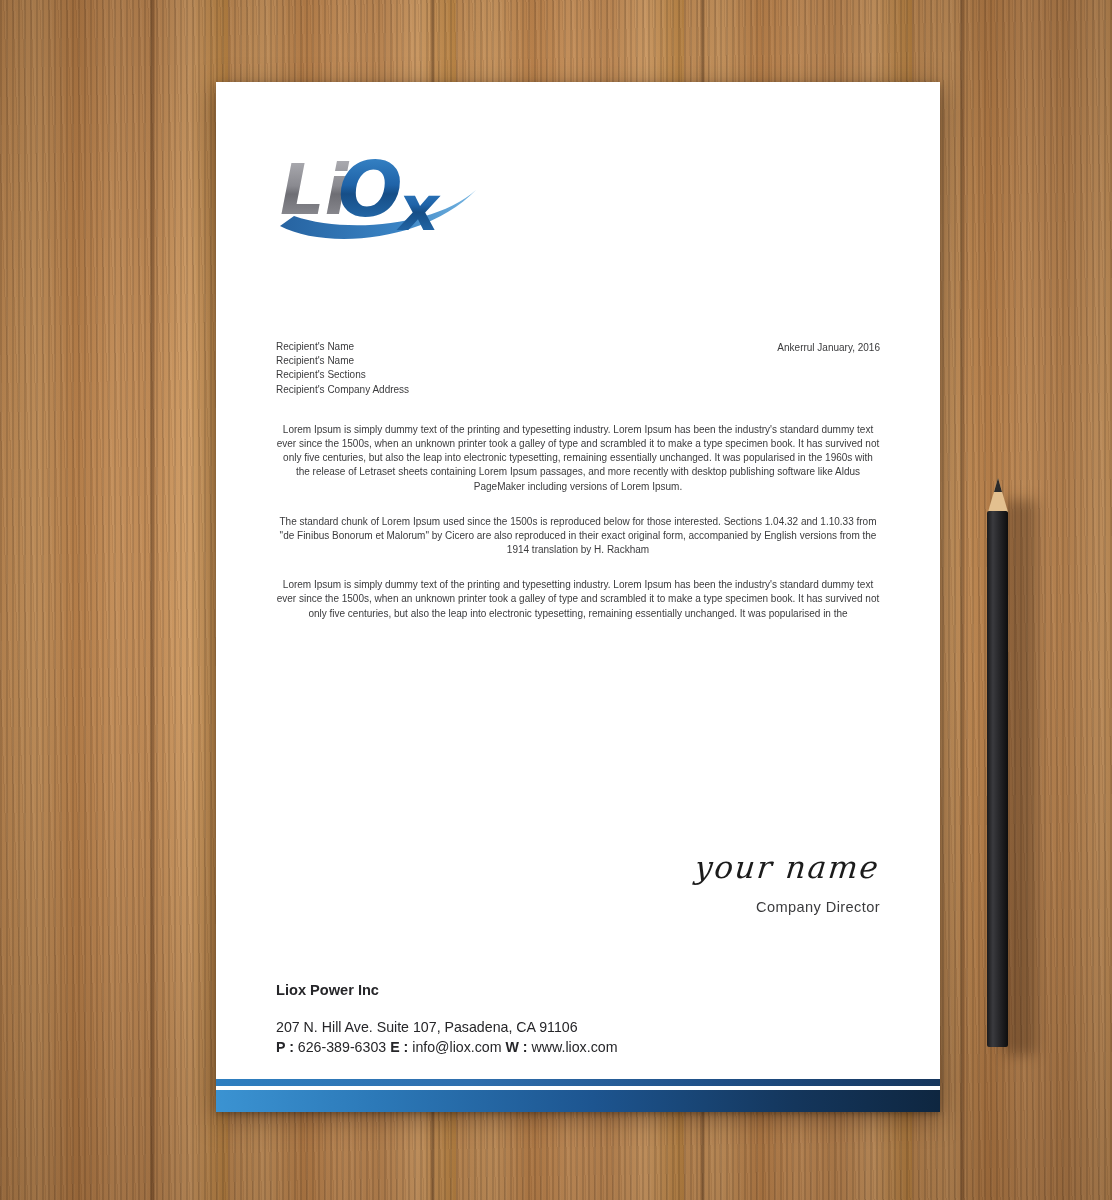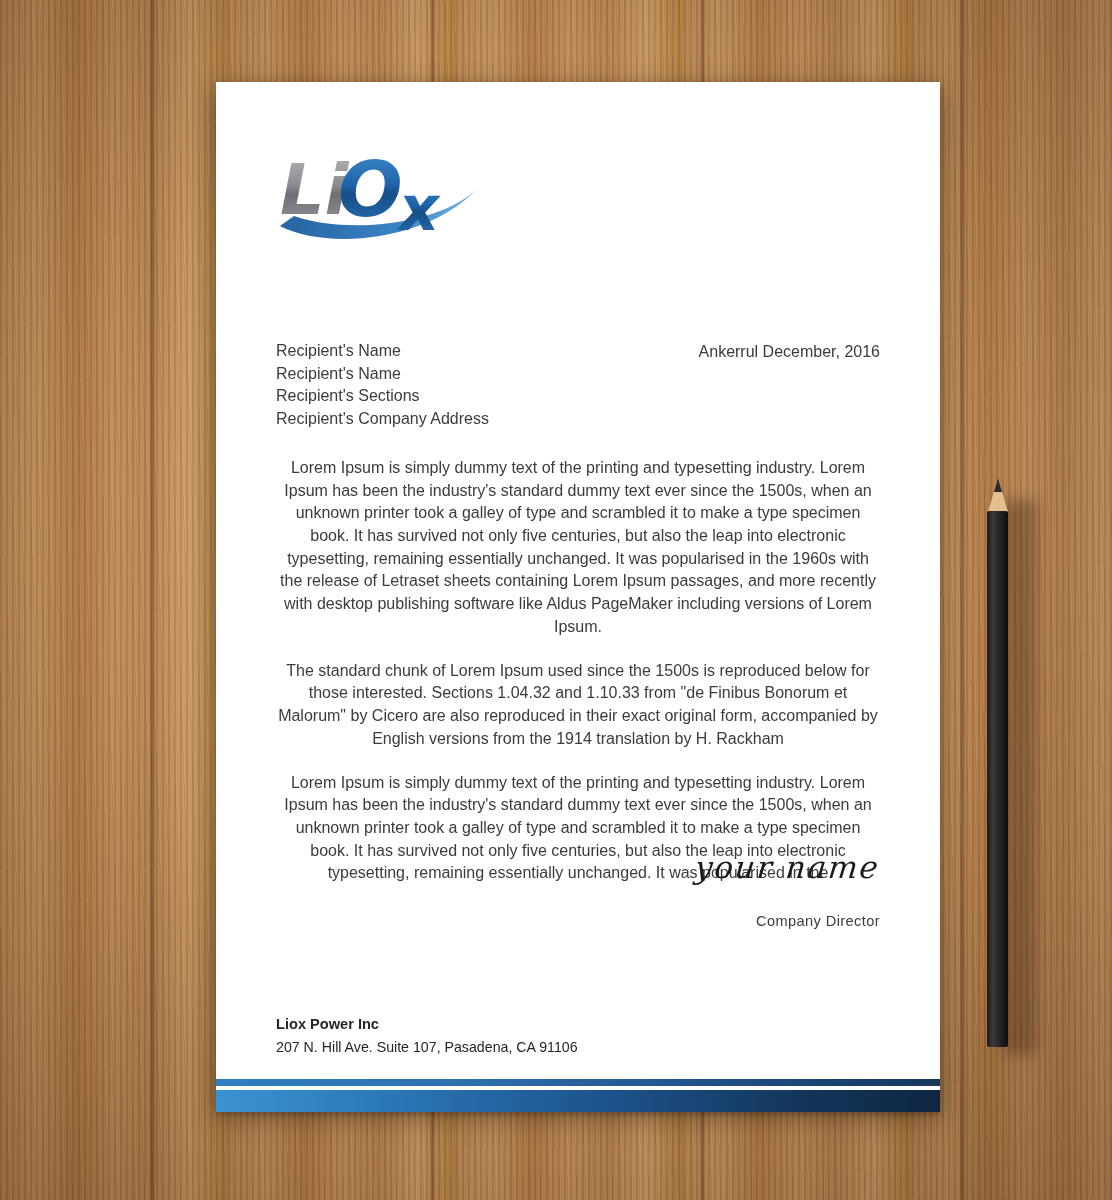--- a/index.html
+++ b/index.html
@@ -124,21 +124,21 @@
   }
   .logo svg { display: block; }
 
   
   .content {
     position: absolute;
     left: 60px;
     top: 258px;
     width: 604px;
     color: #3b3b3d;
-    font-size: 16px;
+    font-size: 10px;
     line-height: 1.42;
   }
   .addr-row {
     display: flex;
     justify-content: space-between;
     align-items: flex-start;
   }
   .recipient div { white-space: nowrap; }
   .letter-date {
     white-space: nowrap;
@@ -161,39 +161,39 @@
   .signature {
     font-family: "DejaVu Serif", serif;
     font-style: italic;
     font-size: 31px;
     color: #1b1b1b;
     letter-spacing: 2px;
     line-height: 1;
     transform: skewX(-6deg);
   }
   .sign-title {
-    margin-top: 30px;
+    margin-top: 16px;
     font-size: 14.6px;
     color: #3b3b3d;
     letter-spacing: 0.4px;
   }
 
   
   .footer {
     position: absolute;
     left: 60px;
     bottom: 54px;
     color: #262629;
     font-size: 14.2px;
     line-height: 1.45;
   }
   .footer-company {
     font-weight: bold;
     font-size: 14.6px;
-    margin-bottom: 2px;
+    margin-bottom: 16px;
   }
   .footer-contact b { font-weight: bold; }
 
   
   .bar-thin {
     position: absolute;
     left: 216px;
     top: 1079px;
     width: 724px;
     height: 7px;
@@ -262,33 +262,41 @@
 
   <div class="content">
 
     <div class="addr-row">
       <div class="recipient">
         <div>Recipient's Name</div>
         <div>Recipient's Name</div>
         <div>Recipient's Sections</div>
         <div>Recipient's Company Address</div>
       </div>
-      <div class="letter-date">Ankerrul December, 2016</div>
+      <div class="letter-date">Ankerrul January, 2016</div>
     </div>
 
     <p class="para">Lorem Ipsum is simply dummy text of the printing and typesetting industry. Lorem Ipsum has been the industry's standard dummy text ever since the 1500s, when an unknown printer took a galley of type and scrambled it to make a type specimen book. It has survived not only five centuries, but also the leap into electronic typesetting, remaining essentially unchanged. It was popularised in the 1960s with the release of Letraset sheets containing Lorem Ipsum passages, and more recently with desktop publishing software like Aldus PageMaker including versions of Lorem Ipsum.</p>
     <p class="para">The standard chunk of Lorem Ipsum used since the 1500s is reproduced below for those interested. Sections 1.04.32 and 1.10.33 from "de Finibus Bonorum et Malorum" by Cicero are also reproduced in their exact original form, accompanied by English versions from the 1914 translation by H. Rackham</p>
     <p class="para">Lorem Ipsum is simply dummy text of the printing and typesetting industry. Lorem Ipsum has been the industry's standard dummy text ever since the 1500s, when an unknown printer took a galley of type and scrambled it to make a type specimen book. It has survived not only five centuries, but also the leap into electronic typesetting, remaining essentially unchanged. It was popularised in the</p>
   </div>
 
   <div class="sign-block">
     <div class="signature">your name</div>
     <div class="sign-title">Company Director</div>
   </div>
 
   <div class="footer">
     <div class="footer-company">Liox Power Inc</div>
     <div>207 N. Hill Ave. Suite 107, Pasadena, CA 91106</div>
+    <div class="footer-contact">
+      <b>P :</b>
+      <span>626-389-6303</span>
+      <b>E :</b>
+      <span>info@liox.com</span>
+      <b>W :</b>
+      <span>www.liox.com</span>
+    </div>
   </div>
 </div>
 
 <div class="bar-thin"></div>
 <div class="bar-thick"></div>
 
 </body></html>

